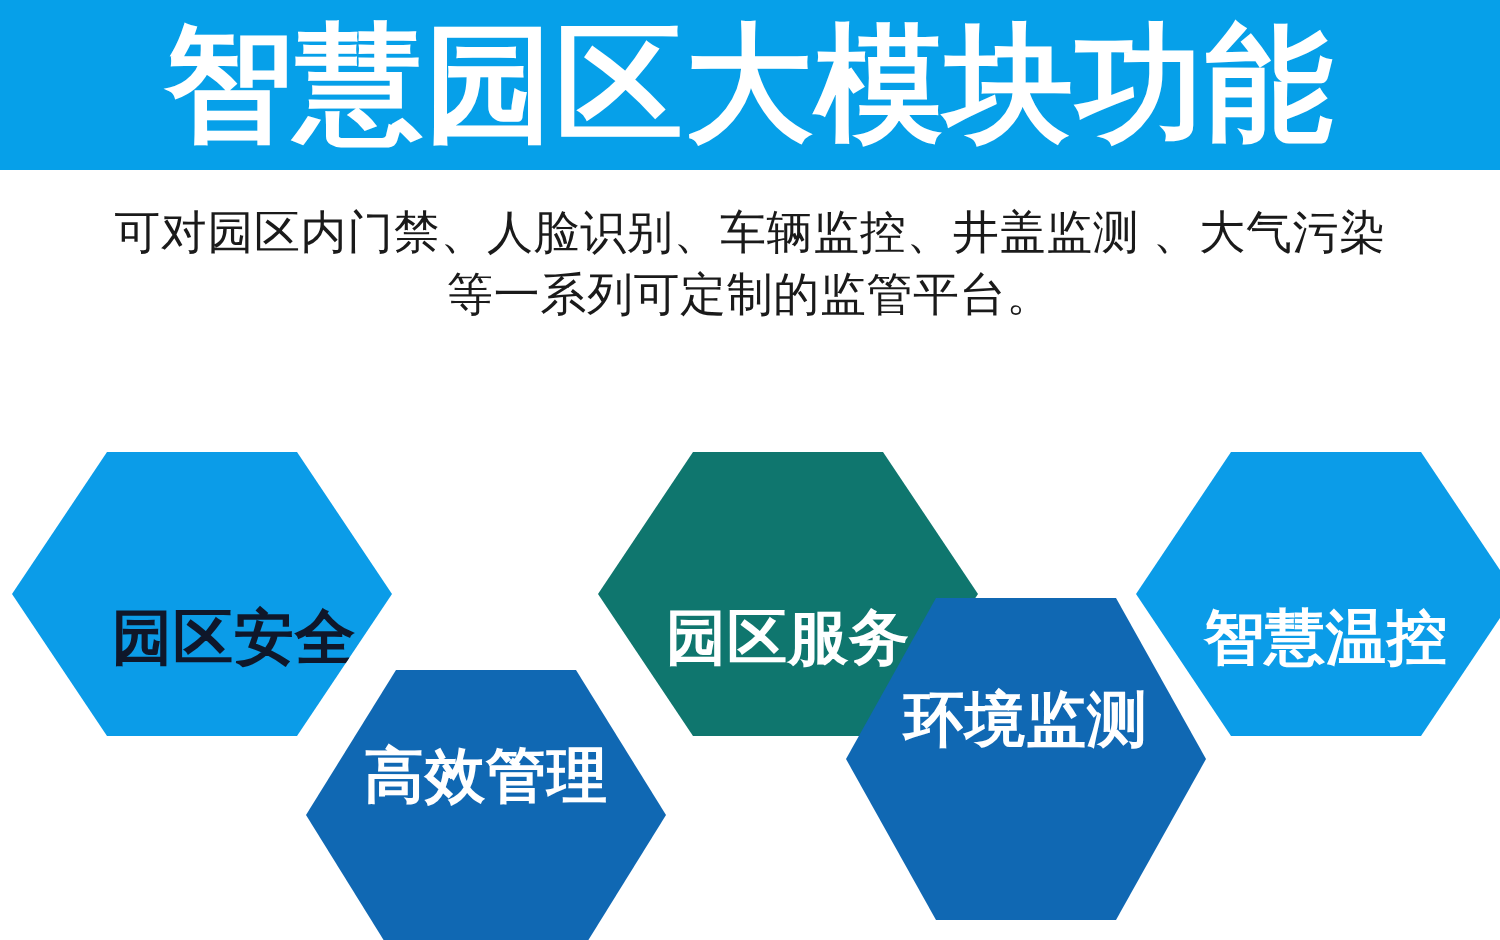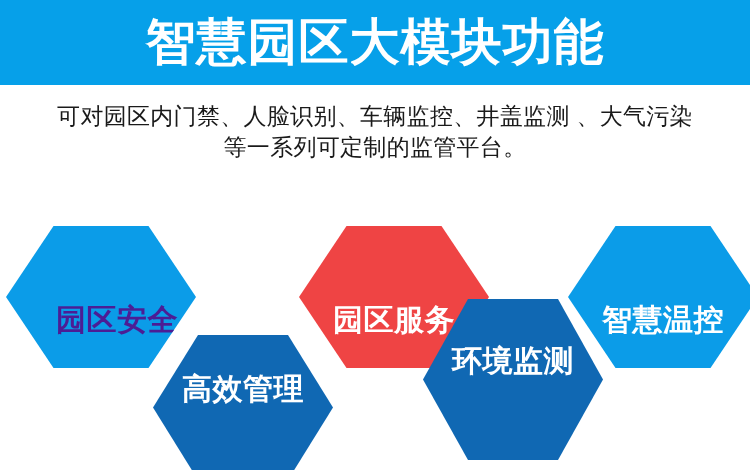--- a/index.html
+++ b/index.html
@@ -30,21 +30,21 @@
     top: 0;
     width: 750px;
     height: 85px;
     background: #06A0E9;
     display: flex;
     align-items: center;
     justify-content: center;
   }
   #header-title {
     color: #ffffff;
-    font-size: 50px;
+    font-size: 64px;
     font-weight: 700;
     line-height: 1;
     letter-spacing: 1px;
     white-space: nowrap;
     text-align: center;
     padding-bottom: 2px;
   }
 
   
   #description {
@@ -110,28 +110,28 @@
   </div>
 
   <div id="description" style="color: rgb(26, 26, 26);">
     <span class="desc-line">可对园区内门禁、人脸识别、车辆监控、井盖监测 、大气污染</span>
     <span class="desc-line">等一系列可定制的监管平台。</span>
   </div>
 
   <div id="hex-cluster">
 
     <div class="hex light h1" style="background: rgb(11, 156, 232);">
-      <span class="hex-label" style="color: #4c1d95; margin-left: 32px;">园区安全</span>
+      <span class="hex-label" style="color: #0f172a; margin-left: 32px;">园区安全</span>
     </div>
 
     <div class="hex dark h2" style="background: rgb(16, 104, 179);">
       <span class="hex-label" style="color: rgb(255, 255, 255);">高效管理</span>
     </div>
 
-    <div class="hex light h3" style="background: #ef4444;">
+    <div class="hex light h3" style="background: #0f766e;">
       <span class="hex-label" style="color: rgb(255, 255, 255);">园区服务</span>
     </div>
 
     <div class="hex dark h4" style="background: rgb(16, 104, 179);">
       <span class="hex-label" style="color: rgb(255, 255, 255);">环境监测</span>
     </div>
 
     <div class="hex light h5" style="background: rgb(11, 156, 232);">
       <span class="hex-label" style="color: rgb(255, 255, 255);">智慧温控</span>
     </div>

